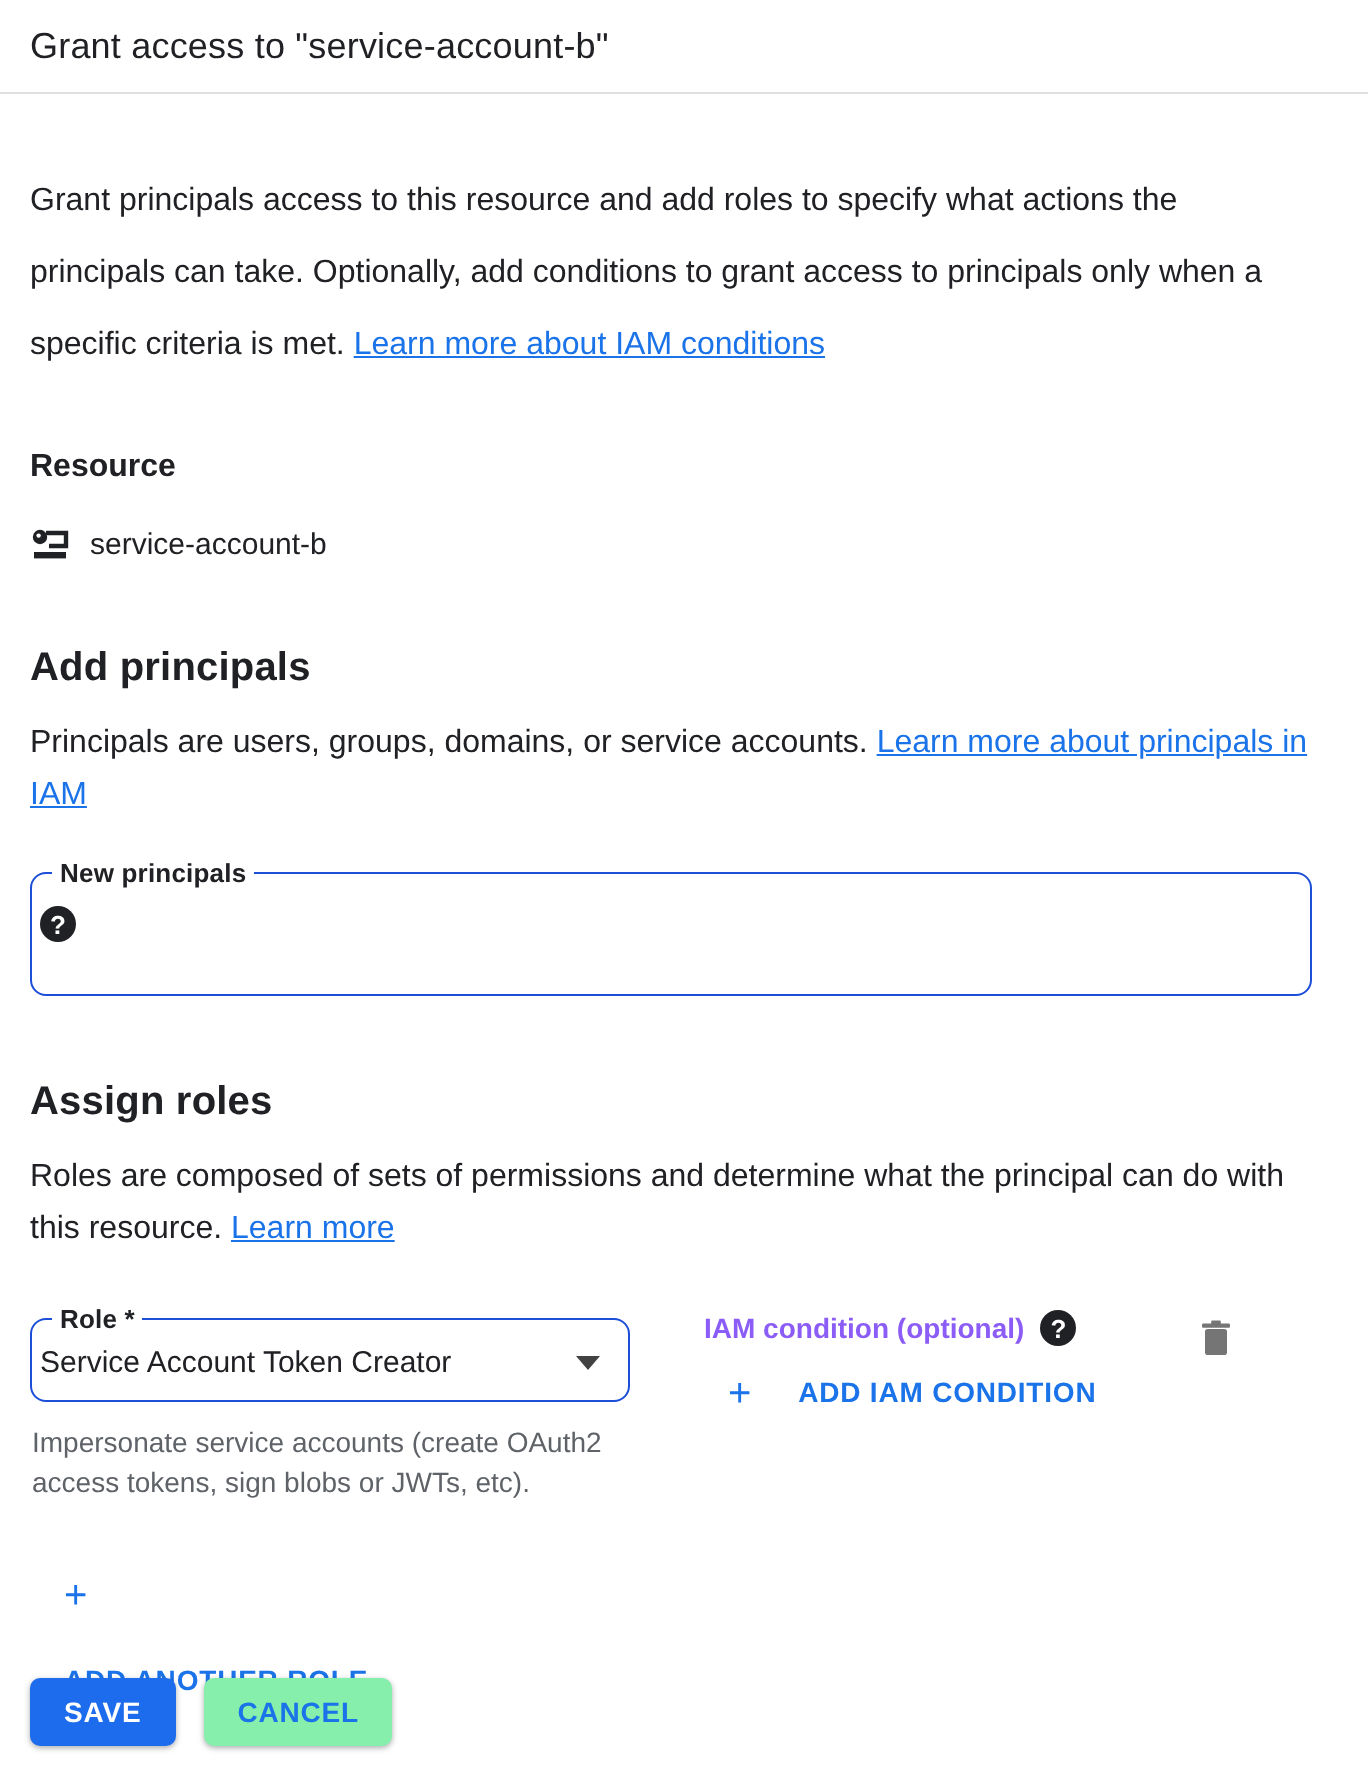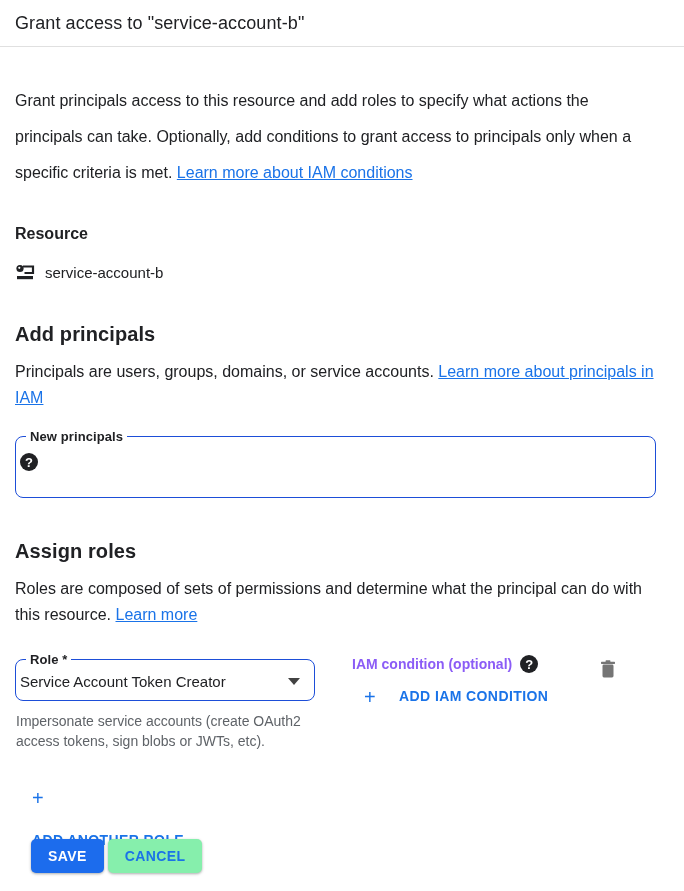--- a/index.html
+++ b/index.html
@@ -96,21 +96,21 @@
   }
   .plus-icon { font-size: 20px; font-weight: 400; line-height: 1; position: relative; top: -1px; }
   .plus-icon::before { content: "+"; }
   .add-condition-button { margin-top: 15px; margin-left: 12px; }
   .add-role-button { margin-top: 38px; margin-left: 17px; flex-direction: column; }
 
   
   .trash-button { margin-left: auto; margin-top: 8px; margin-right: 40px; background: none; border: none; cursor: pointer; padding: 0; }
 
   
-  .actions { position: absolute; left: 31px; bottom: 18px; display: flex; gap: 4px; }
+  .actions { position: absolute; left: 15px; bottom: 18px; display: flex; gap: 14px; }
   .btn {
     font-family: inherit; font-size: 14px; font-weight: 700; letter-spacing: 0.4px;
     border-radius: 5px; padding: 9px 17px; cursor: pointer; border: none;
     box-shadow: 0 1px 3px rgba(60,64,67,0.3), 0 1px 2px rgba(60,64,67,0.15);
   }
   .btn-primary { background: #1c6ced; color: #fff; }
   .btn-secondary { background: #86efac; color: #1a73e8; }
 </style>
 </head>
 <body>

